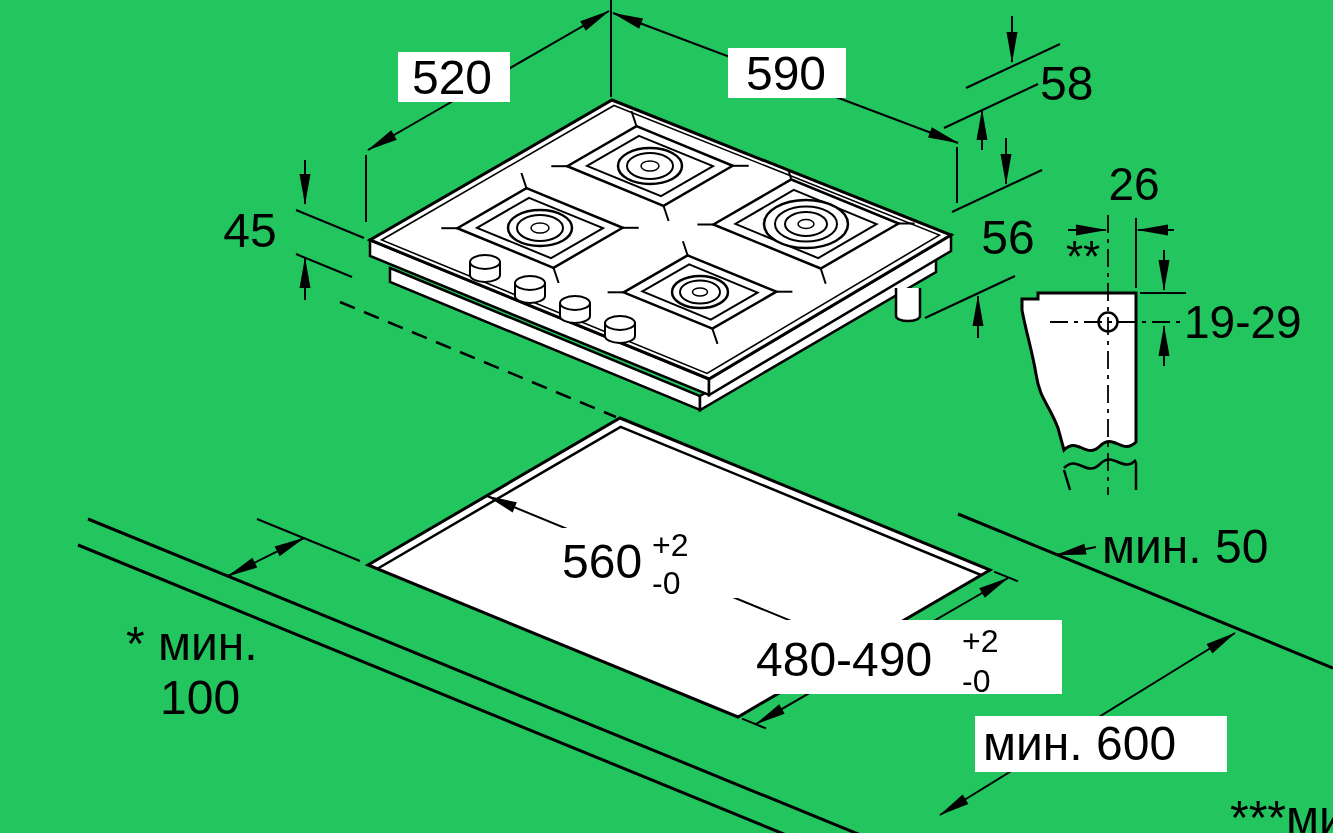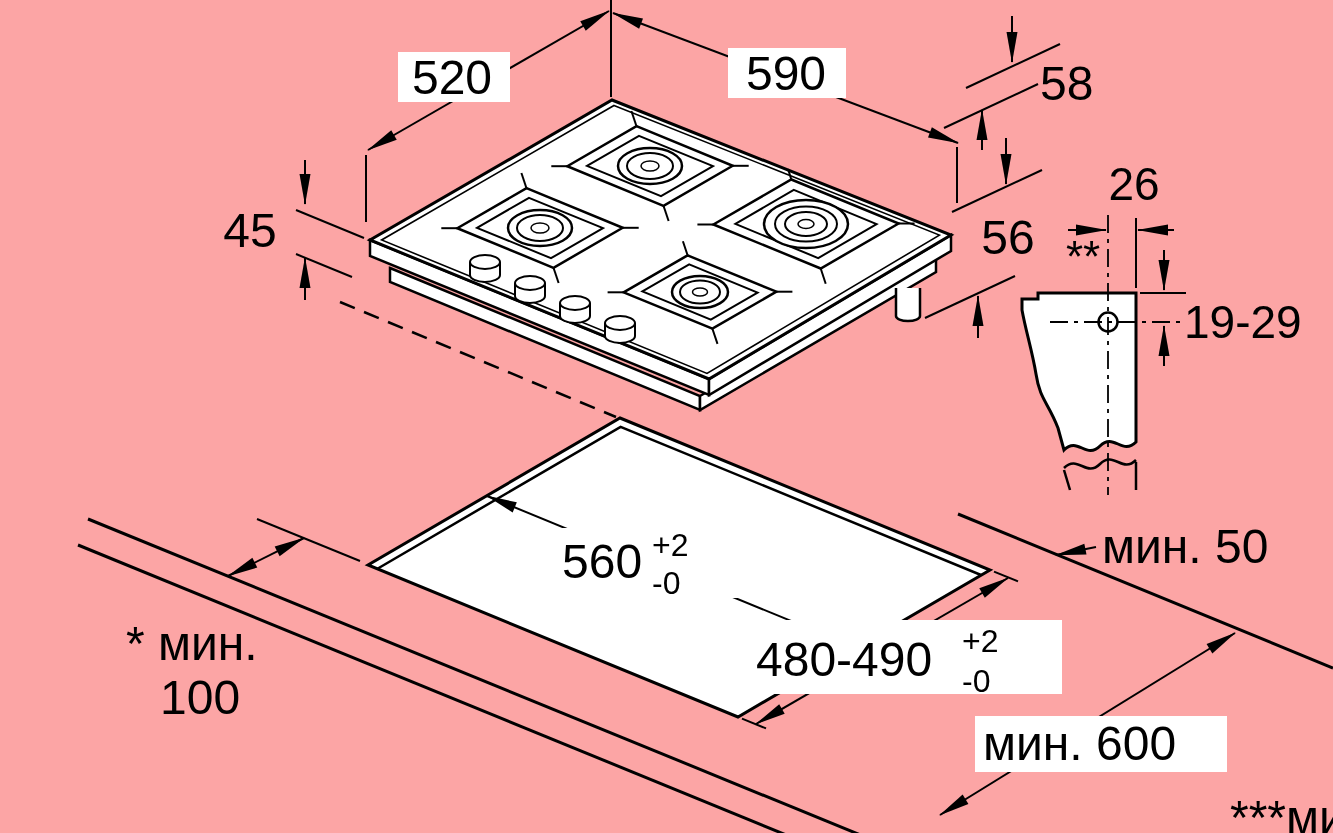--- a/index.html
+++ b/index.html
@@ -1,16 +1,16 @@
 <!DOCTYPE html>
 <html><head>
 <meta charset="utf-8">
 <style>
   html,body{margin:0;padding:0;background:#fff;}
-  .stage{position:relative;width:1333px;height:833px;background:#fca5a5;overflow:hidden;
+  .stage{position:relative;width:1333px;height:833px;background:#22c55e;overflow:hidden;
          font-family:"Liberation Sans", sans-serif;}
   svg{display:block;}
   text{fill:#000;font-family:"Liberation Sans", sans-serif;}
   .ln{stroke:#000;fill:none;}
   .w3{stroke-width:3;}
   .w25{stroke-width:2.5;}
   .w2{stroke-width:2;}
   .fillw{fill:#ffffff;}
 </style>
 </head>

